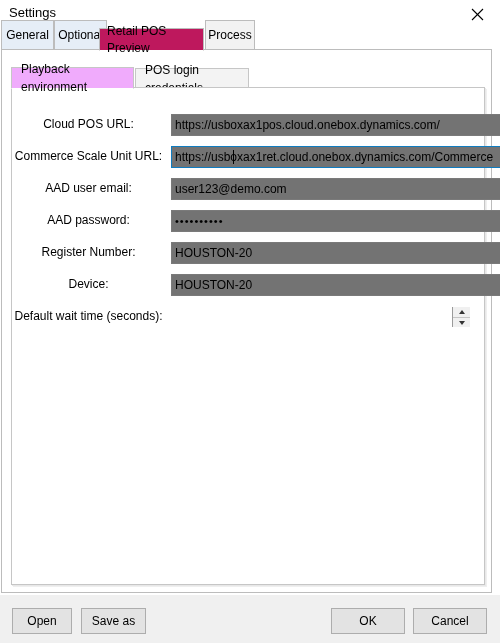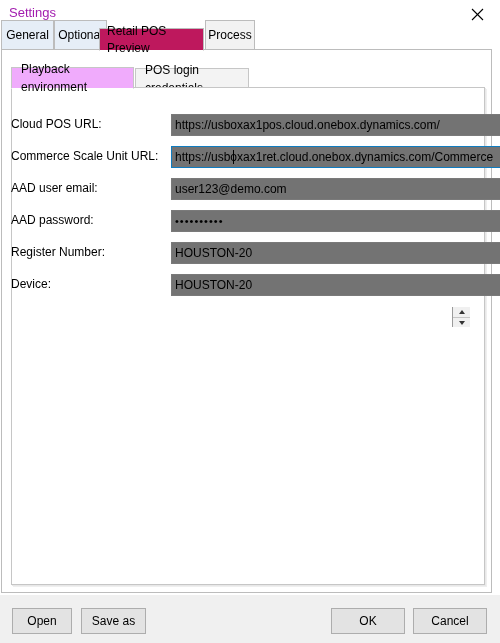--- a/index.html
+++ b/index.html
@@ -22,21 +22,21 @@
     position: absolute;
     left: 0; top: 0;
     width: 500px;
     height: 28px;
     background: #ffffff;
   }
   .titlebar .title {
     position: absolute;
     left: 9px; top: 5px;
     font-size: 13px;
-    color: #a21caf;
+    color: #000000;
     line-height: 16px;
   }
   .close-btn {
     position: absolute;
     right: 0; top: 0;
     width: 46px;
     height: 28px;
     display: flex;
     align-items: center;
     justify-content: center;
@@ -148,21 +148,21 @@
     position: absolute;
     left: 0;
     width: 474px;
     height: 22px;
   }
   .field-label {
     position: absolute;
     left: 0;
     top: 3px;
     width: 155px;
-    text-align: left;
+    text-align: center;
     font-size: 12px;
     color: #000;
     line-height: 15px;
   }
   .field-input {
     position: absolute;
     left: 160px;
     top: 0;
     width: 336px;
     height: 22px;
@@ -326,20 +326,21 @@
     <div class="field-label">Register Number:</div>
     <input class="field-input" type="text" readonly="" value="HOUSTON-20" style="">
   </div>
 
   <div class="field-row" style="top:187px;">
     <div class="field-label">Device:</div>
     <input class="field-input" type="text" readonly="" value="HOUSTON-20" style="">
   </div>
 
   <div class="field-row" style="top:219px;">
+    <div class="field-label">Default wait time (seconds):</div>
     <div class="spin-wrap" style="left:441px;">
       <div class="spin-btn">
         <span class="arrow-up"></span>
       </div>
       <div class="spin-btn down">
         <span class="arrow-down"></span>
       </div>
     </div>
   </div>
 

